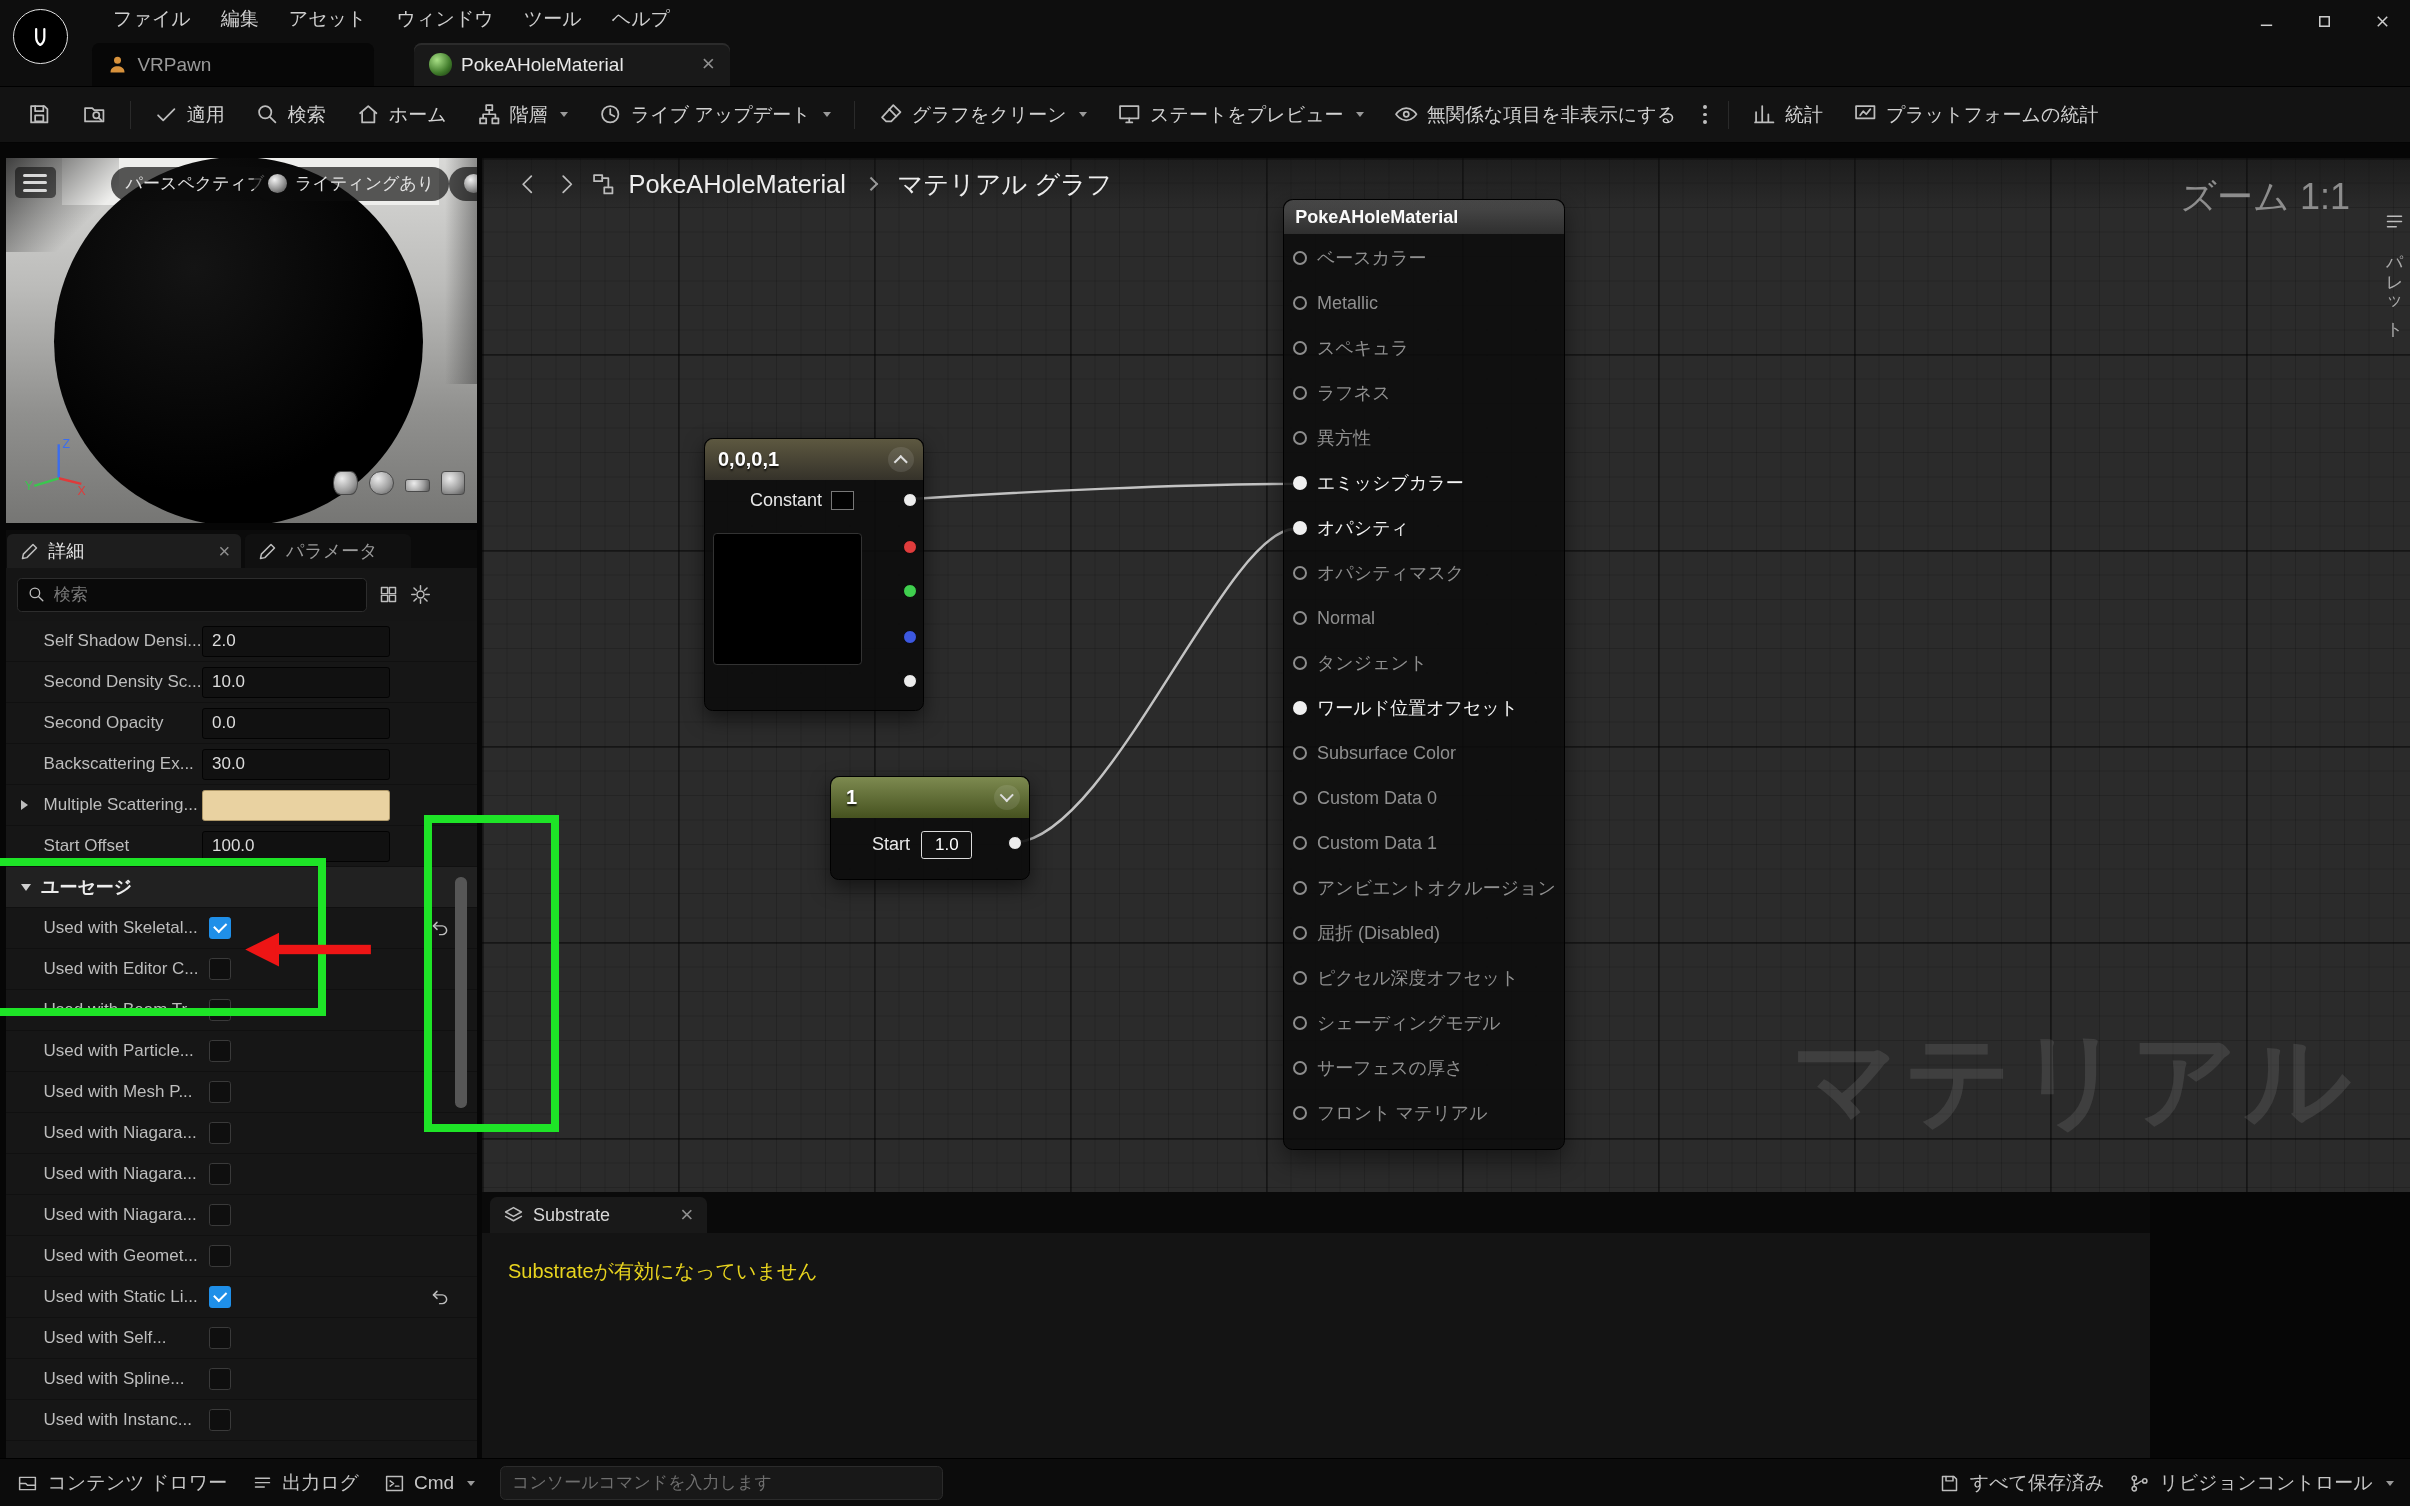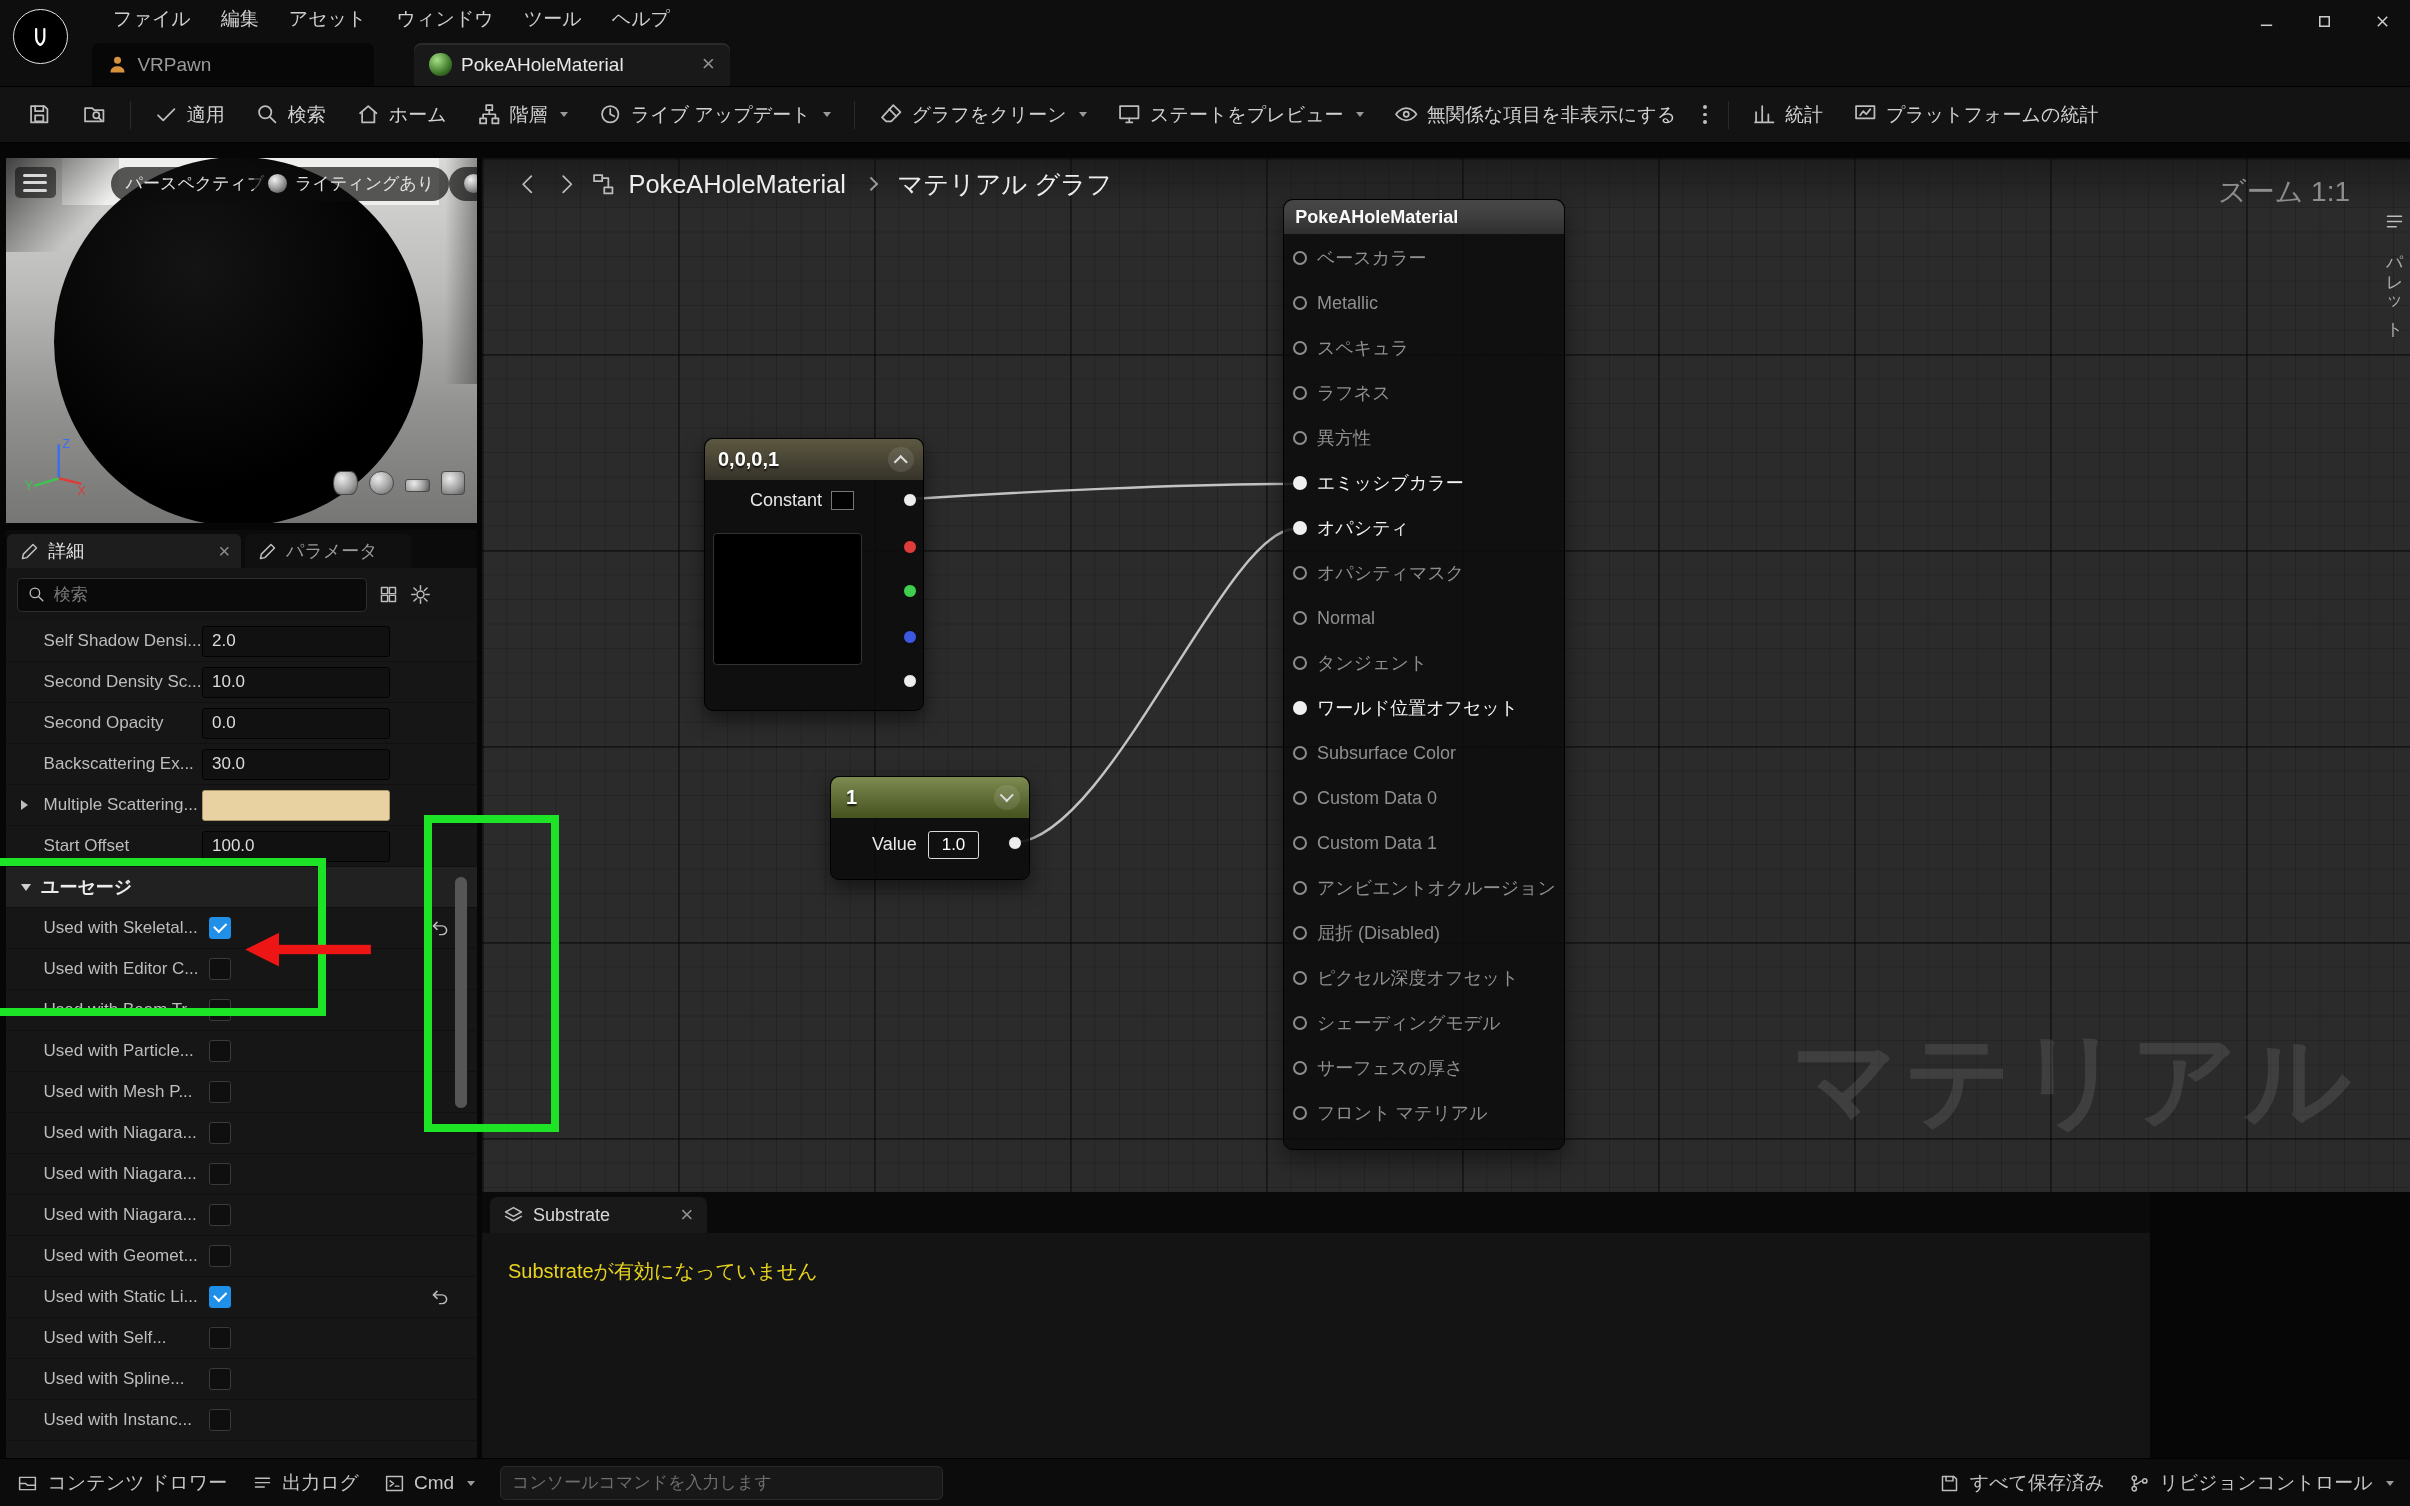--- a/index.html
+++ b/index.html
@@ -84,21 +84,21 @@
 .graph{position:absolute;left:482px;top:158px;width:1928px;height:1034px;overflow:hidden;background-color:#2b2b2b;
  background-image:
   linear-gradient(rgba(0,0,0,.38) 1.9px,transparent 1.9px),
   linear-gradient(90deg,rgba(0,0,0,.38) 1.9px,transparent 1.9px),
   linear-gradient(rgba(0,0,0,.16) 0.9px,transparent 0.9px),
   linear-gradient(90deg,rgba(0,0,0,.16) 0.9px,transparent 0.9px);
  background-size:196px 196px,196px 196px,24.5px 24.5px,24.5px 24.5px;}
 .graph-header{position:absolute;left:0;top:0;width:100%;height:53px;display:flex;align-items:center;gap:13px;padding-left:34px;background:linear-gradient(180deg,rgba(14,14,14,.5),rgba(14,14,14,0));z-index:8;}
 .crumb{font-size:25.4px;color:#ededed;white-space:nowrap;}
 .crumb-sep{width:10.4px;height:10.4px;border-top:2.8px solid #9a9a9a;border-right:2.8px solid #9a9a9a;transform:rotate(45deg);margin:0 7.5px;}
-.zoom{position:absolute;right:60px;top:15px;font-size:28px;color:#8d8d8d;z-index:8;}
+.zoom{position:absolute;right:60px;top:15px;font-size:36px;color:#8d8d8d;z-index:8;}
 .palette-tab{position:absolute;right:3.8px;top:53px;display:flex;flex-direction:column;align-items:center;gap:11.3px;color:#b5b5b5;z-index:8;}
 .palette-label{writing-mode:vertical-rl;font-size:17px;letter-spacing:2.8px;color:#aaa;}
 .watermark{position:absolute;right:53px;bottom:40px;font-size:105px;font-weight:bold;color:rgba(200,200,200,.13);letter-spacing:5.6px;z-index:1;}
 .wires{position:absolute;left:0;top:0;width:1928px;height:1034px;pointer-events:none;z-index:2;}
 
 .mat-node{position:absolute;left:801px;top:41px;width:282px;height:951px;background:rgba(12,12,12,.85);border:0.9px solid #000;border-radius:9.4px;box-shadow:0 9.4px 24.5px rgba(0,0,0,.45);z-index:3;}
 .mat-header{height:34px;background:linear-gradient(180deg,#4c4c4c,#2f2f2f);border-radius:9.4px 9.4px 0 0;display:flex;align-items:center;padding-left:11.3px;font-size:18px;font-weight:bold;color:#fafafa;}
 .pinlist{padding-top:1.9px;}
 .pin-row{height:45px;display:flex;align-items:center;gap:10.4px;padding-left:8.5px;}
 .pin-dot{width:14px;height:14px;border-radius:50%;border:2.4px solid #8d8d8d;flex:0 0 auto;}
@@ -501,21 +501,21 @@
     <span class="cpin" style="top:191px;background:#3c58e0;"></span>
     <span class="cpin" style="top:235px;background:#ededed;"></span>
   </div>
 
   <div class="scalar-node">
     <div class="scalar-header">
       <span>1</span>
       <span class="collapse down"></span>
     </div>
     <div class="scalar-row">
-      <span>Value</span>
+      <span>Start</span>
       <span class="scalar-box">1.0</span>
       <span class="spin"></span>
     </div>
   </div>
 
   <div class="mat-node">
     <div class="mat-header">
         <span>PokeAHoleMaterial</span>
       </div>
     <div class="pinlist">

